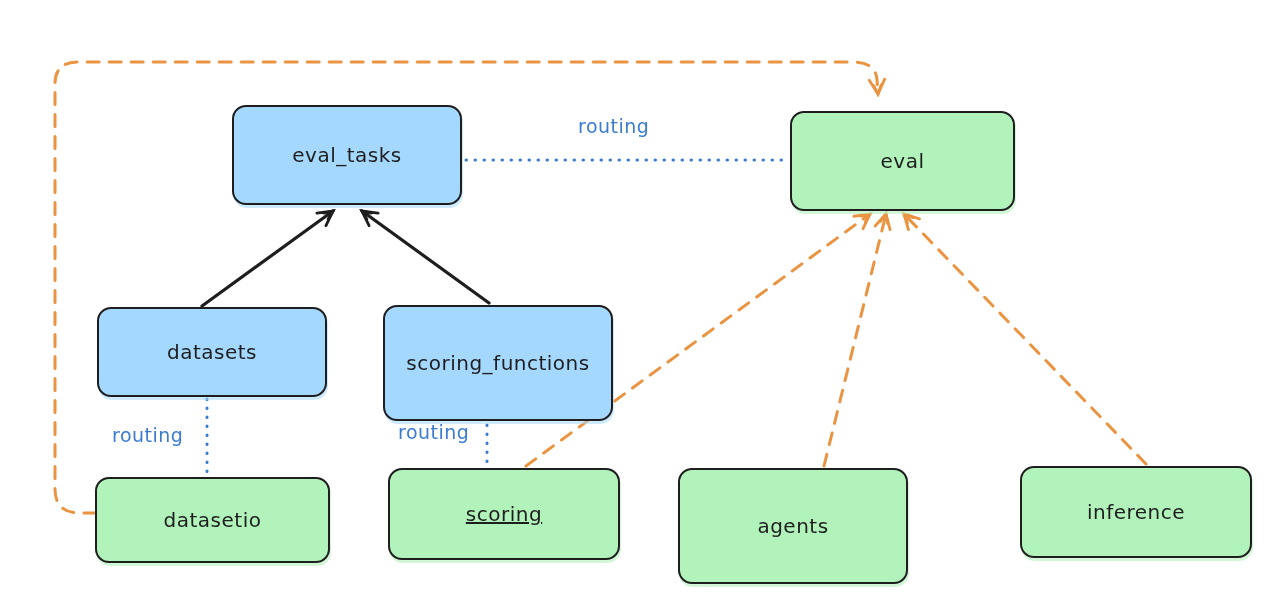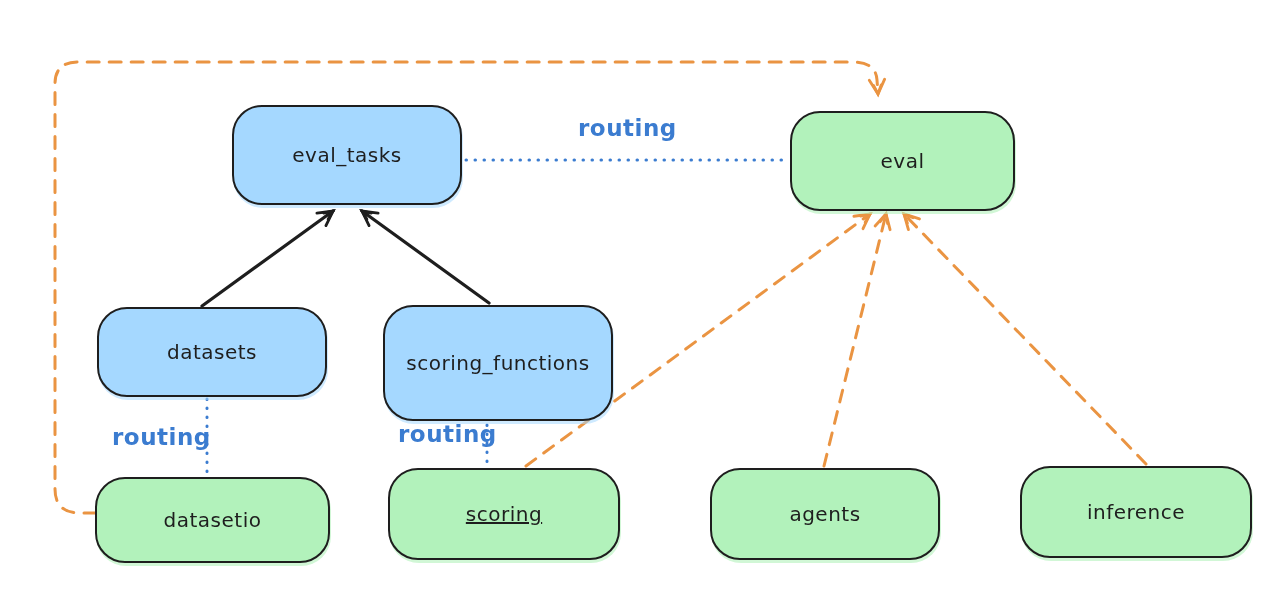--- a/index.html
+++ b/index.html
@@ -21,36 +21,36 @@
                  stroke-linecap: round; stroke-dasharray: 0.5 8.5; }
   .edge-orange { stroke: var(--orange, #ea9442); stroke-width: 3; fill: none;
                  stroke-linecap: round; stroke-dasharray: 12 10; }
   .arrowhead-black-path  { stroke: var(--stroke, #1e1e1e); stroke-width: 2.6; fill: none; stroke-linecap: round; }
   .arrowhead-orange-path { stroke: var(--orange, #ea9442); stroke-width: 2.6; fill: none; stroke-linecap: round; }
 
   .node {
     position: absolute;
     box-sizing: border-box;
     border: 2.6px solid var(--stroke, #1e1e1e);
-    border-radius: 30px;
+    border-radius: 14px;
     display: flex;
     align-items: center;
     justify-content: center;
     font-size: 20px;
     color: var(--stroke, #1e1e1e);
     letter-spacing: 0.5px;
   }
   .node.blue  { background: var(--blue-fill, #a5d8ff);  box-shadow: 1px 3px 0 0 rgba(165,216,255,0.55); }
   .node.green { background: var(--green-fill, #b2f2bb); box-shadow: 1px 3px 0 0 rgba(178,242,187,0.6); }
 
   .edge-label {
     position: absolute;
     color: var(--routing-text, #3b7cd0);
-    font-size: 23px;
-    font-weight: bold;
+    font-size: 19px;
+    font-weight: normal;
     letter-spacing: 0.5px;
     white-space: nowrap;
   }
 </style>
 </head>
 <body>
 
 <div class="canvas">
 
   <svg class="edges-layer" width="1280" height="596" viewBox="0 0 1280 596" xmlns="http://www.w3.org/2000/svg">
@@ -95,21 +95,21 @@
   </div>
 
   <div class="node green" style="left:95px; top:477px; width:235px; height:86px;align-items:center;">
     <span>datasetio</span>
   </div>
 
   <div class="node green" style="left:388px; top:468px; width:232px; height:92px;text-decoration:underline;">
     <span>scoring</span>
   </div>
 
-  <div class="node green" style="left:710px; top:468px; width:230px; height:92px;">
+  <div class="node green" style="left:678px; top:468px; width:230px; height:116px;">
     <span>agents</span>
   </div>
 
   <div class="node green" style="left:1020px; top:466px; width:232px; height:92px;">
     <span>inference</span>
   </div>
 
   <div class="edge-label" style="left:578px; top:115px;">routing</div>
   <div class="edge-label" style="left:112px; top:424px;">routing</div>
   <div class="edge-label" style="left:398px; top:421px;">routing</div>

